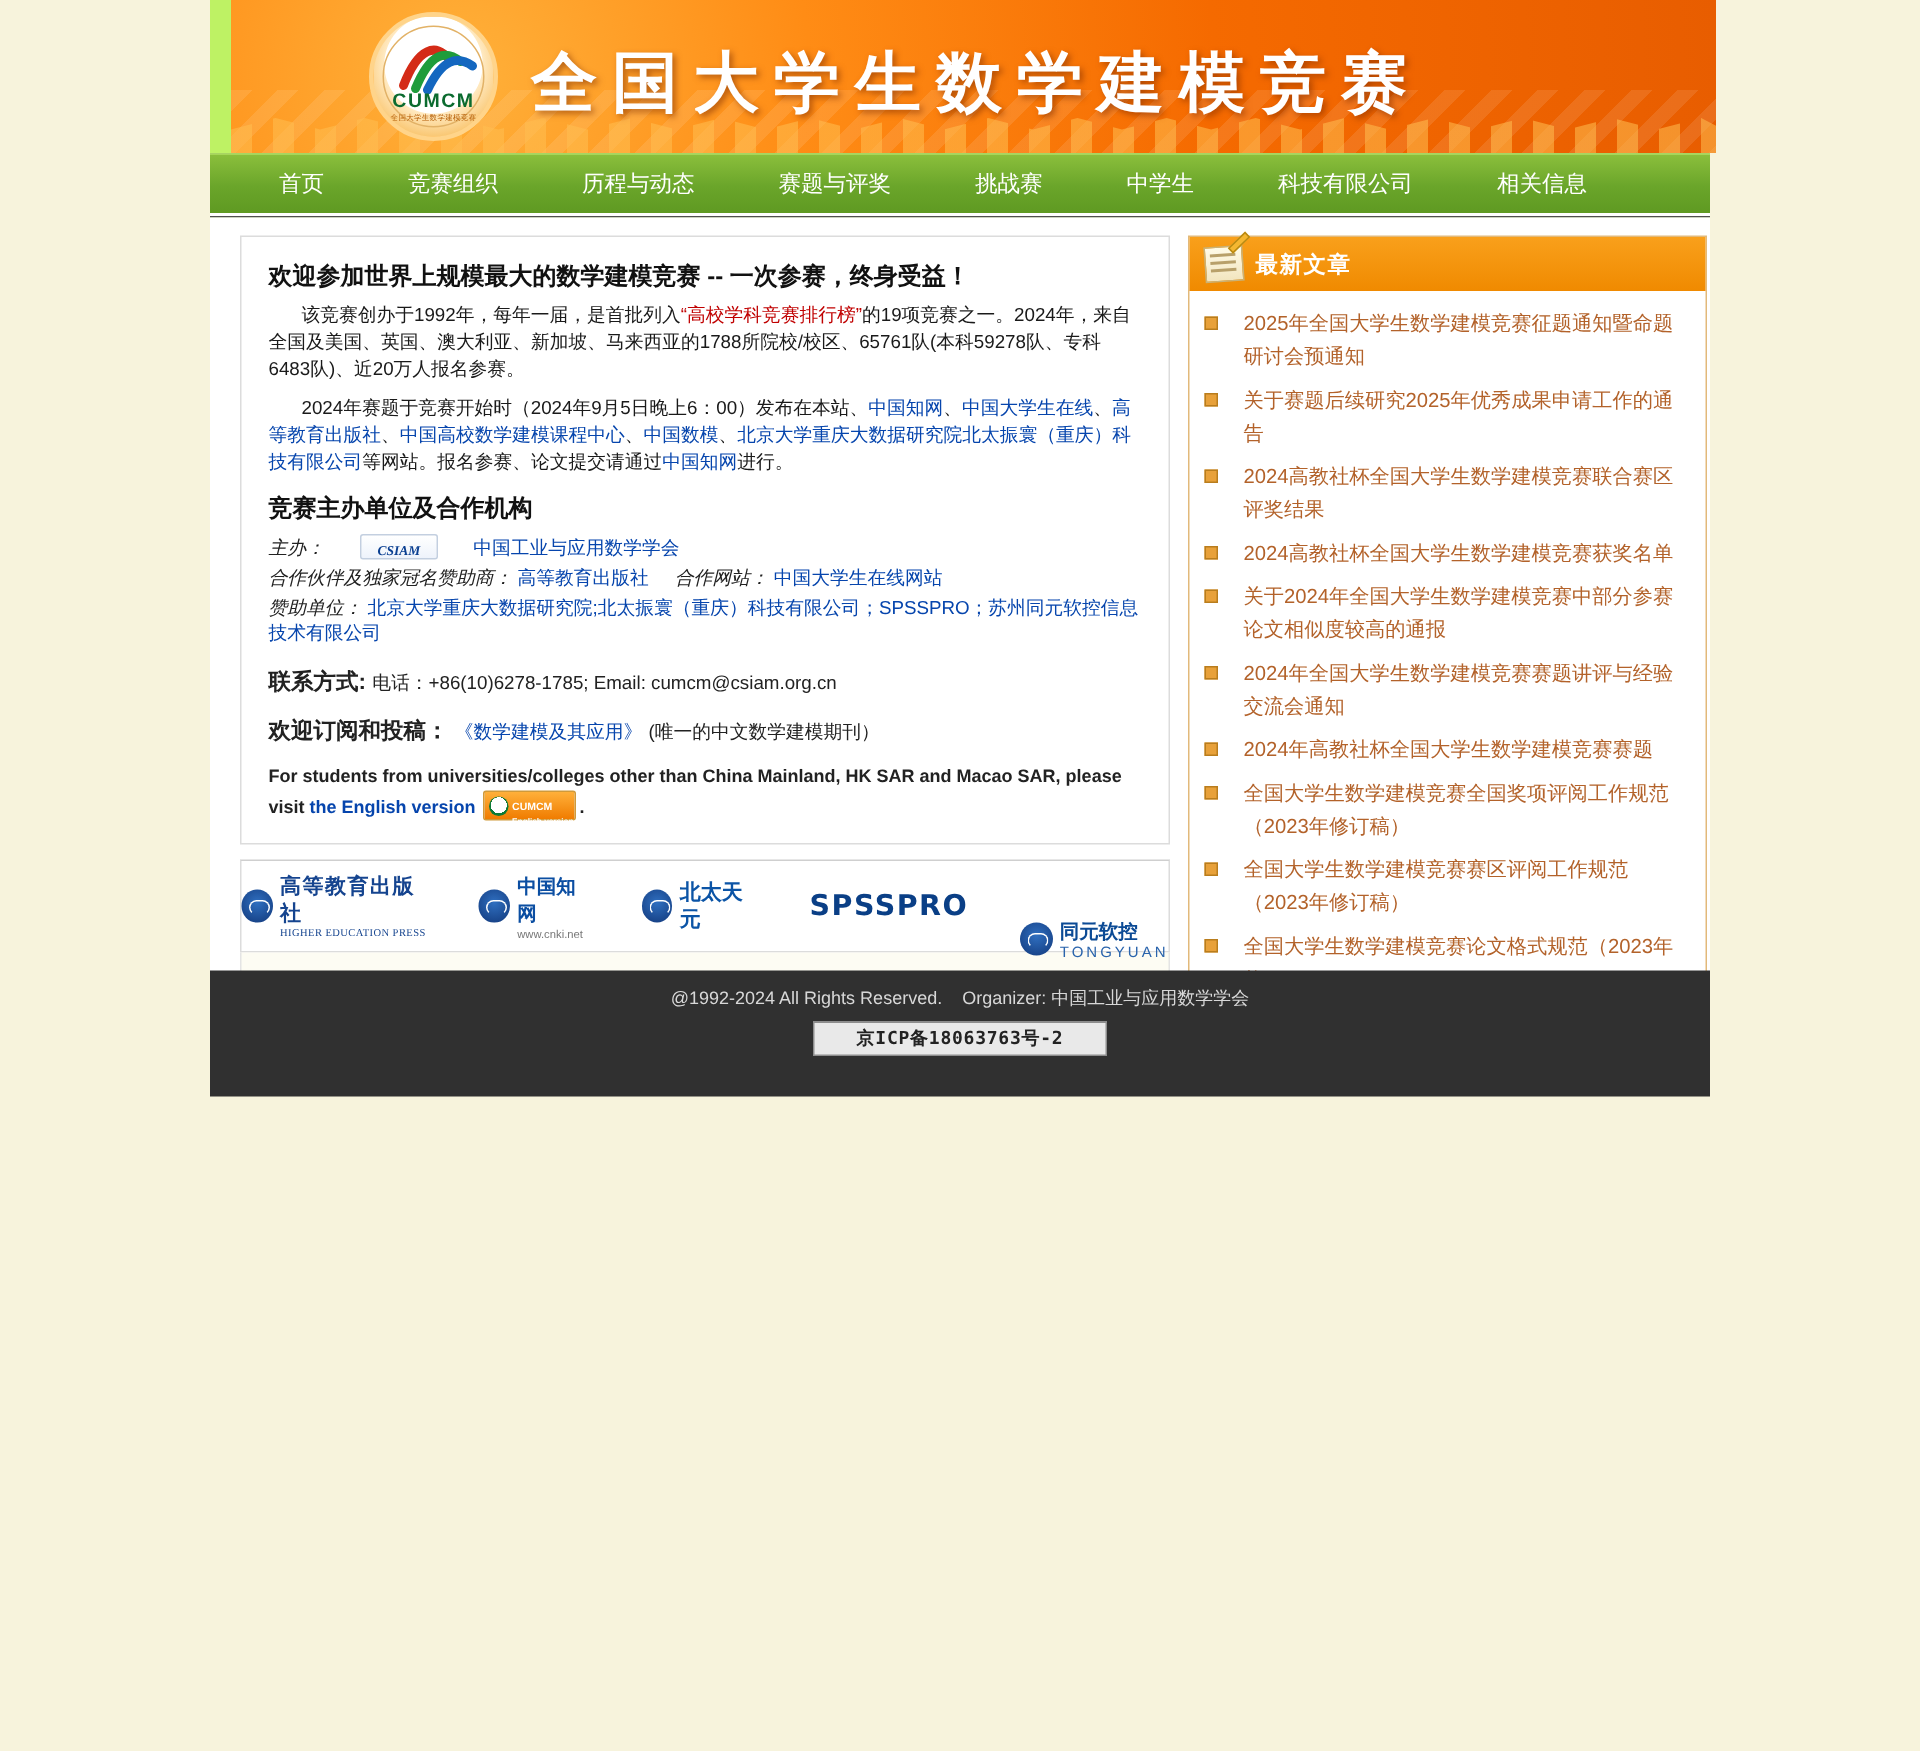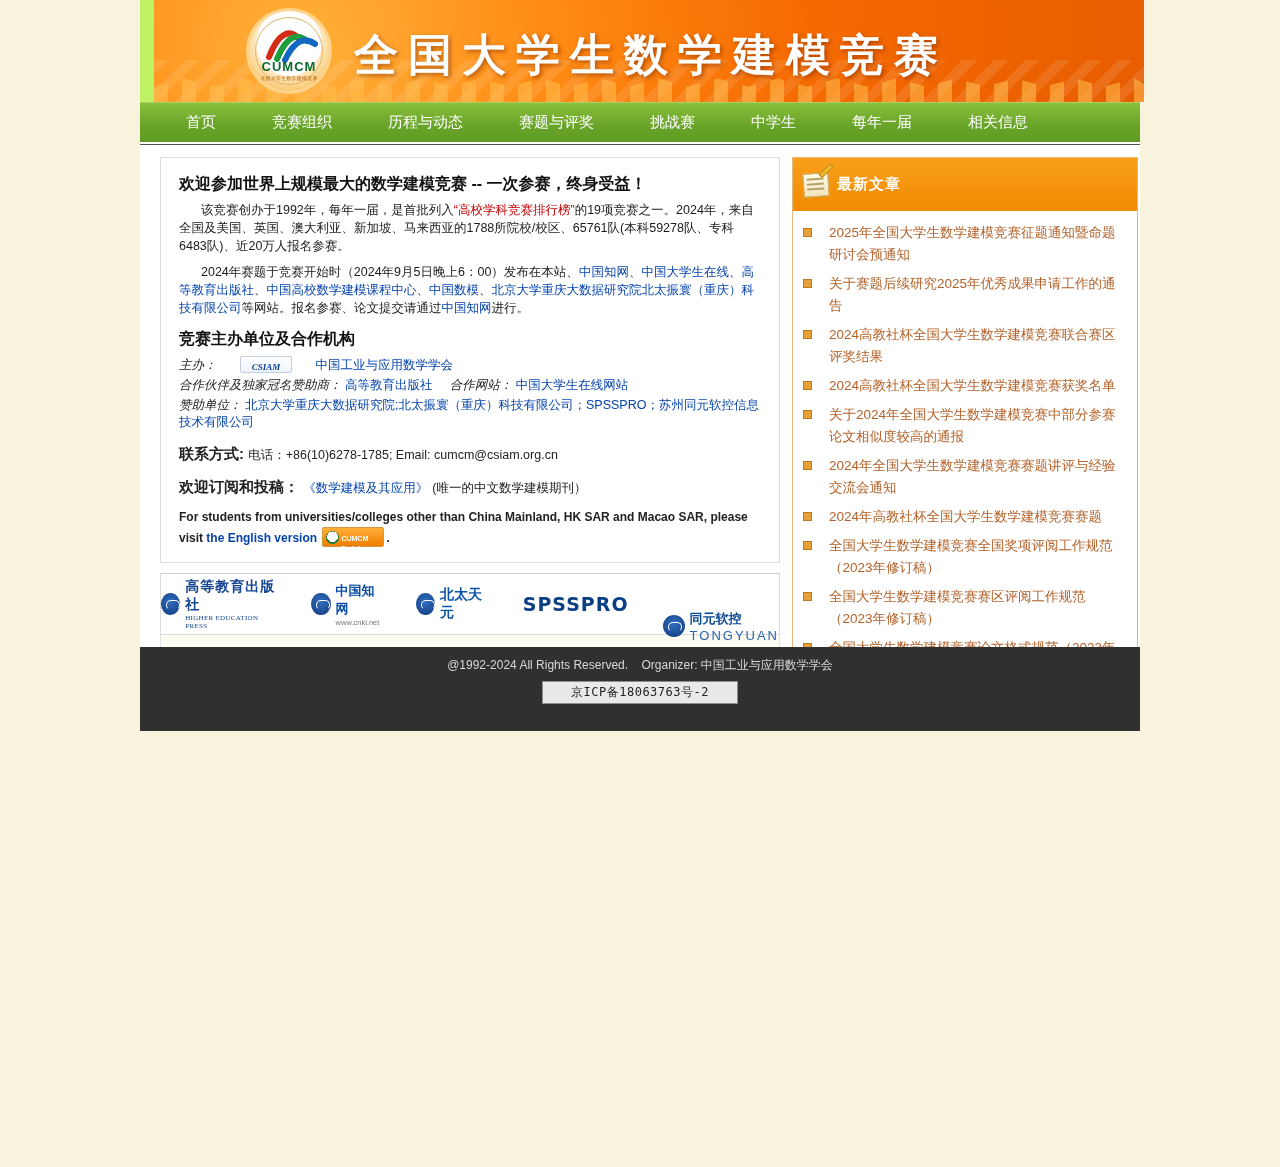--- a/index.html
+++ b/index.html
@@ -243,39 +243,39 @@
     width: 12px; height: 8px; border: 1.6px solid #fff; border-radius: 50%/70%;
     border-bottom-color: transparent;
   }
   .sp1 { font-family: "Liberation Serif", serif; color: #15448f; font-weight: bold; font-size: 14px; letter-spacing: 1px; }
   .sp1 small { display: block; font-size: 7px; letter-spacing: .3px; font-weight: normal; }
   .sp2 { color: #0b4ea2; font-weight: bold; font-size: 13px; }
   .sp2 small { display: block; font-size: 7.5px; color: #777; font-weight: normal; }
   .sp3 { color: #0b54a6; font-weight: bold; font-size: 14px; }
   .sp4 { color: #0a3f86; font-weight: bold; font-size: 19px; letter-spacing: 1px; font-family: "DejaVu Sans", sans-serif; }
   .sp5 { color: #0b4a95; font-weight: bold; font-size: 13px; margin-top: 44px; }
-  .sp5 small { display: block; font-size: 13px; letter-spacing: 2px; font-weight: normal; color: #2a64ac; }
+  .sp5 small { display: block; font-size: 10px; letter-spacing: 2px; font-weight: normal; color: #2a64ac; }
   .spacer-block {
     height: 40px;
     border: 1px solid #e4e4e4;
     border-top: none;
     background: #fdfcf3;
   }
   
   .col-right {
     width: 348px;
     padding: 4px 0 0 0;
   }
   .news-box {
     width: 346px;
     border: 1px solid #e2b97a;
     background: #fff;
   }
   .news-head {
-    height: 53px;
+    height: 36px;
     background: linear-gradient(#f9a01b, #f08a00);
     display: flex;
     align-items: center;
     padding-left: 10px;
     gap: 8px;
   }
   .news-head .pad-icon {
     width: 26px; height: 24px;
     background: linear-gradient(#fffbe8,#f2e5bf);
     border: 1px solid #c9b277;
@@ -336,20 +336,21 @@
   .icp {
     display: inline-block;
     margin-top: 7px;
     padding: 2px 28px;
     border: 1px solid #8d8d8d;
     background: #e9e9e9;
     color: #222;
     font-family: "DejaVu Sans Mono", monospace;
     font-size: 12px;
     letter-spacing: .5px;
+    font-weight: bold;
   }
 </style>
 </head>
 <body>
 
 <div id="page">
 
   <div class="site">
 
     <div class="banner">
@@ -367,21 +368,21 @@
       <div class="banner-title">全国大学生数学建模竞赛</div>
     </div>
 
     <div class="nav">
       <a href="#">首页</a>
       <a href="#">竞赛组织</a>
       <a href="#">历程与动态</a>
       <a href="#">赛题与评奖</a>
       <a href="#">挑战赛</a>
       <a href="#">中学生</a>
-      <a href="#">每年一届</a>
+      <a href="#">科技有限公司</a>
       <a href="#">相关信息</a>
     </div>
     <div class="nav-after"></div>
 
     <div class="content">
 
       <div class="col-left">
         <div class="panel">
 
           <h1 class="welcome">欢迎参加世界上规模最大的数学建模竞赛 -- 一次参赛，终身受益！</h1>

